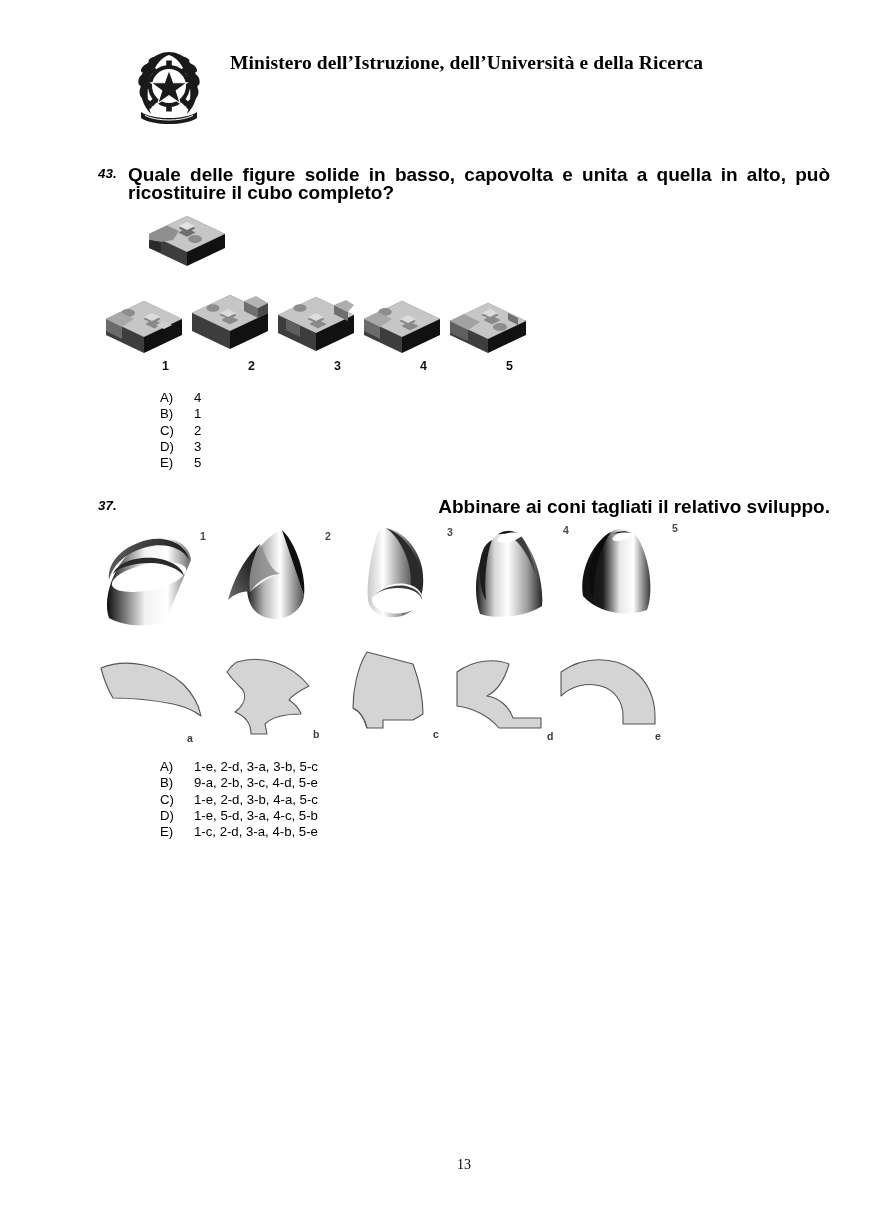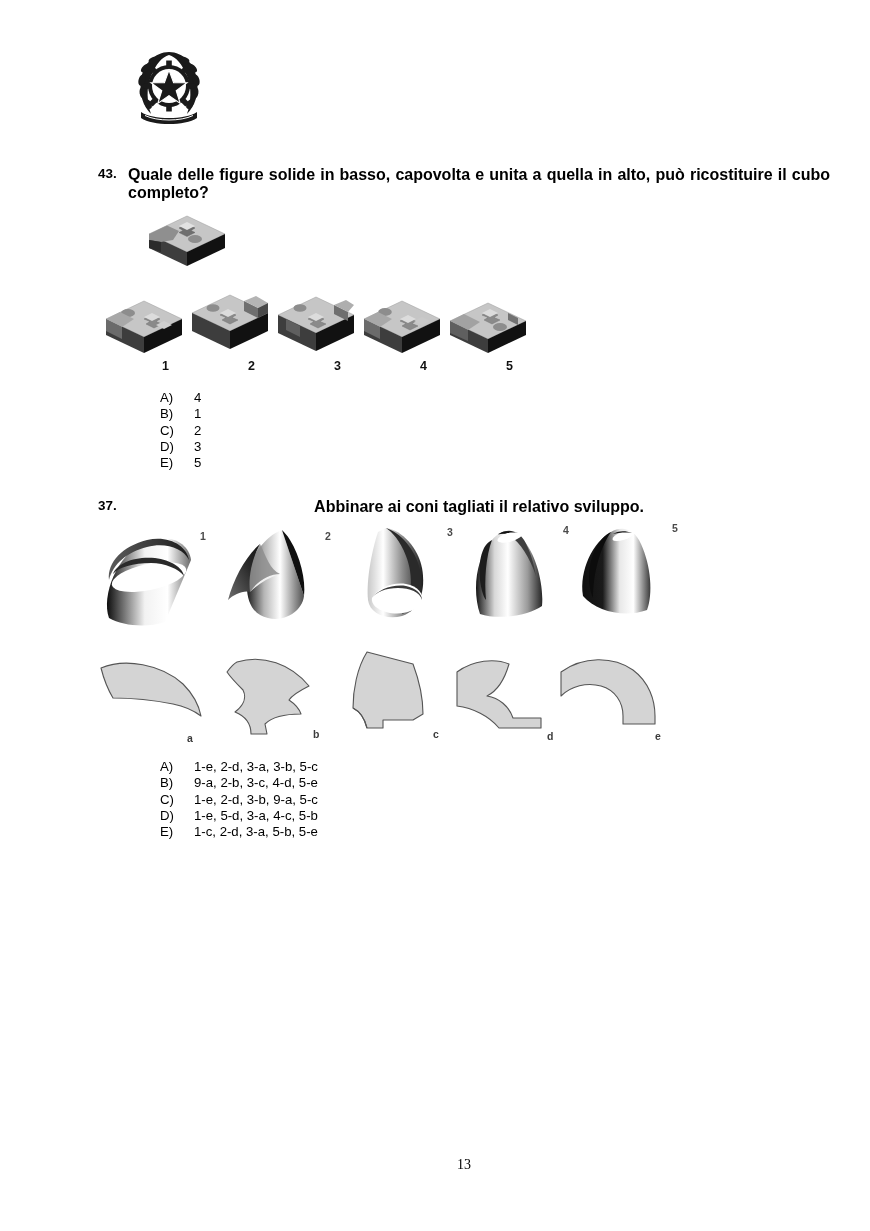--- a/index.html
+++ b/index.html
@@ -46,31 +46,32 @@
   .question {
     position: absolute;
     display: flex;
     align-items: flex-start;
   }
   .q-num {
     font-weight: bold;
     font-size: 13.4px;
     width: 30px;
     flex: 0 0 30px;
+    font-style: italic;
   }
   .q-text {
     font-weight: bold;
-    font-size: 16px;
+    font-size: 19px;
     line-height: 17.5px;
     text-align: justify;
   }
   #question-43 { left: 98px; top: 166px; width: 732px; }
   #question-43 .q-text { width: 702px; }
   #question-44 { left: 98px; top: 498px; width: 732px; }
-  #question-44 .q-text { width: 702px; text-align: center; }
+  #question-44 .q-text { width: 702px; text-align: right; }
 
   
   .options {
     position: absolute;
     font-size: 13.2px;
     line-height: 16.3px;
   }
   #options-43 { left: 160px; top: 390px; }
   #options-44 { left: 160px; top: 759px; }
   .option-row {
@@ -168,20 +169,21 @@
       </g>
       <circle cx="36" cy="42" r="17" fill="#ffffff"></circle>
 
       <path d="M36 26 L40.6 38.6 L54 38.8 L43.2 46.7 L47.2 59.4 L36 51.6 L24.8 59.4 L28.8 46.7 L18 38.8 L31.4 38.6 Z" fill="#1a1a1a" stroke="#ffffff" stroke-width="1.1"></path>
 
       <path d="M8 68 C20 76 52 76 64 68 L64 74 C52 82 20 82 8 74 Z" fill="#1a1a1a"></path>
       <path d="M12 71.5 C24 77.5 48 77.5 60 71.5" stroke="#ffffff" stroke-width="1" fill="none"></path>
     </svg>
   </div>
 
+  <div class="header-title">Ministero dell’Istruzione, dell’Università e della Ricerca</div>
 </div>
 
 <div class="question" id="question-43">
   <div class="q-num">43.</div>
   <div class="q-text">Quale delle figure solide in basso, capovolta e unita a quella in alto, può ricostituire il cubo completo?</div>
 </div>
 
 <div class="fig-area" id="cube-top">
   <svg viewBox="0 0 88 68" width="88" height="68">
     <defs>
@@ -487,25 +489,25 @@
   <div class="option-row">
     <span class="option-letter">A)</span>
     <span class="option-value">1-e, 2-d, 3-a, 3-b, 5-c</span>
   </div>
   <div class="option-row">
     <span class="option-letter">B)</span>
     <span class="option-value">9-a, 2-b, 3-c, 4-d, 5-e</span>
   </div>
   <div class="option-row">
     <span class="option-letter">C)</span>
-    <span class="option-value">1-e, 2-d, 3-b, 9-a, 5-c</span>
+    <span class="option-value">1-e, 2-d, 3-b, 4-a, 5-c</span>
   </div>
   <div class="option-row">
     <span class="option-letter">D)</span>
     <span class="option-value">1-e, 5-d, 3-a, 4-c, 5-b</span>
   </div>
   <div class="option-row">
     <span class="option-letter">E)</span>
-    <span class="option-value">1-c, 2-d, 3-a, 5-b, 5-e</span>
+    <span class="option-value">1-c, 2-d, 3-a, 4-b, 5-e</span>
   </div>
 </div>
 
 <div class="page-number">13</div>
 
 </body></html>

